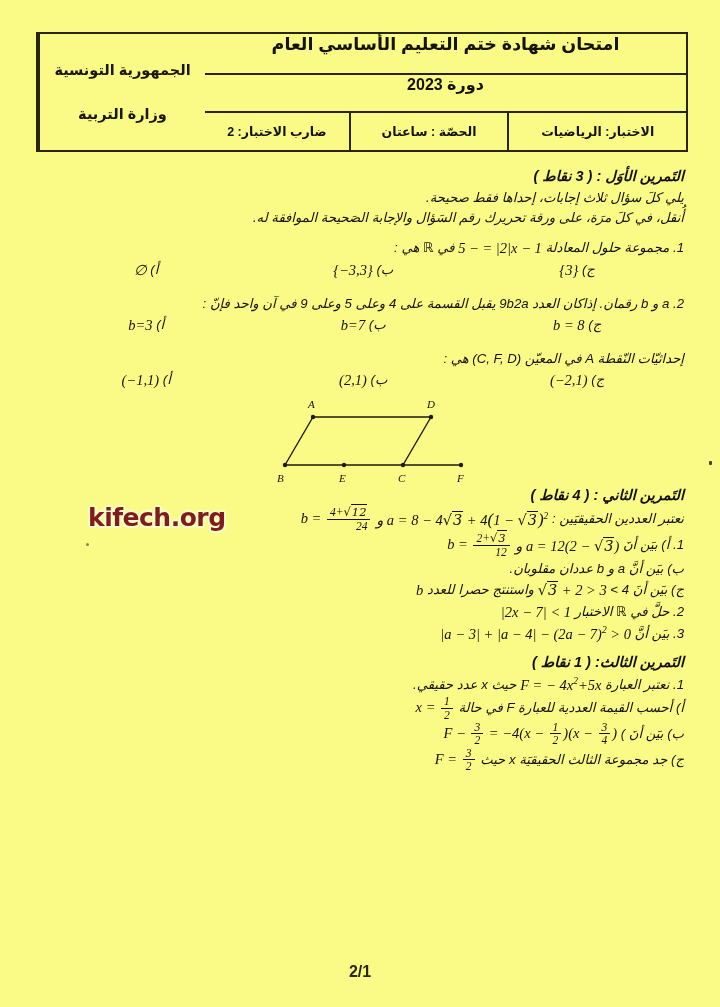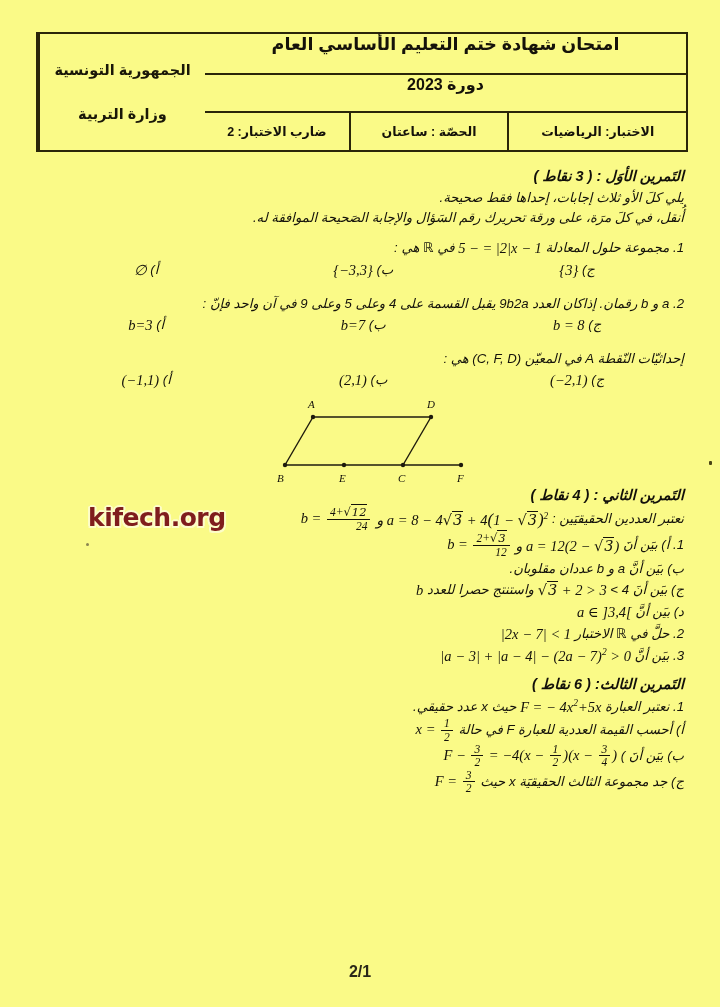--- a/index.html
+++ b/index.html
@@ -239,21 +239,21 @@
   <div class="hdr-left-cell">
     <span class="line">الجمهورية التونسية</span>
     <span class="line">وزارة التربية</span>
   </div>
 </div>
 
 <div class="sheet">
 
   <div>
     <p class="ex-title">التَمرين الأوَل : ( 3 نقاط )</p>
-    <p class="ln">يلي كلَ الأو ثلاث إجابات، إحداها فقط صحيحة.</p>
+    <p class="ln">يلي كلَ سؤال ثلاث إجابات، إحداها فقط صحيحة.</p>
     <p class="ln">أُنقل، في كلَ مرَة، على ورقة تحريرك رقم السَؤال والإجابة الصَحيحة الموافقة له.</p>
 
     <div class="spacer-sm"></div>
 
     <p class="ln">
       <span>1.</span>
       <span>مجموعة حلول المعادلة</span>
       <span class="m">5 − = |2|x − 1</span>
       <span>في ℝ هي :</span>
     </p>
@@ -358,42 +358,38 @@
         <span class="frac"><span class="num">2+<span class="rad">√<span class="ovl">3</span></span></span><span class="den">12</span></span>
       </span>
     </p>
 
     <p class="ln">ب) بيَن أنَّ a و b عددان مقلوبان.</p>
 
     <p class="ln">
       ج) بيَن أنَ 4 &gt; <span class="m"><span class="rad">√<span class="ovl">3</span></span> + 2 &gt; 3</span> واستنتج حصرا للعدد <span class="m">b</span>
     </p>
 
-    <p class="ln">
-      <span>د) بيَن أنَّ</span>
-      <span class="m">a ∈ ]3,4[</span>
-    </p>
 
     <p class="ln">
       <span>2.</span>
       <span>حلَّ في ℝ الاختبار</span>
       <span class="m">|2x − 7| &lt; 1</span>
     </p>
 
     <p class="ln">
       <span>3.</span>
       <span>بيَن أنَّ</span>
       <span class="m">|a − 3| + |a − 4| − (2a − 7)<span class="sup">2</span> &gt; 0</span>
     </p>
   </div>
 
   <div class="spacer-sm"></div>
 
   <div>
-    <p class="ex-title">التَمرين الثالث:  ( 6 نقاط )</p>
+    <p class="ex-title">التَمرين الثالث:  ( 1 نقاط )</p>
 
     <p class="ln">
       <span>1.</span>
       <span>نعتبر العبارة</span>
       <span class="m">F = − 4x<span class="sup">2</span>+5x</span>
       <span>حيث x عدد حقيقي.</span>
     </p>
 
     <p class="ln">
       <span>أ) أحسب القيمة العددية للعبارة F في حالة</span>

